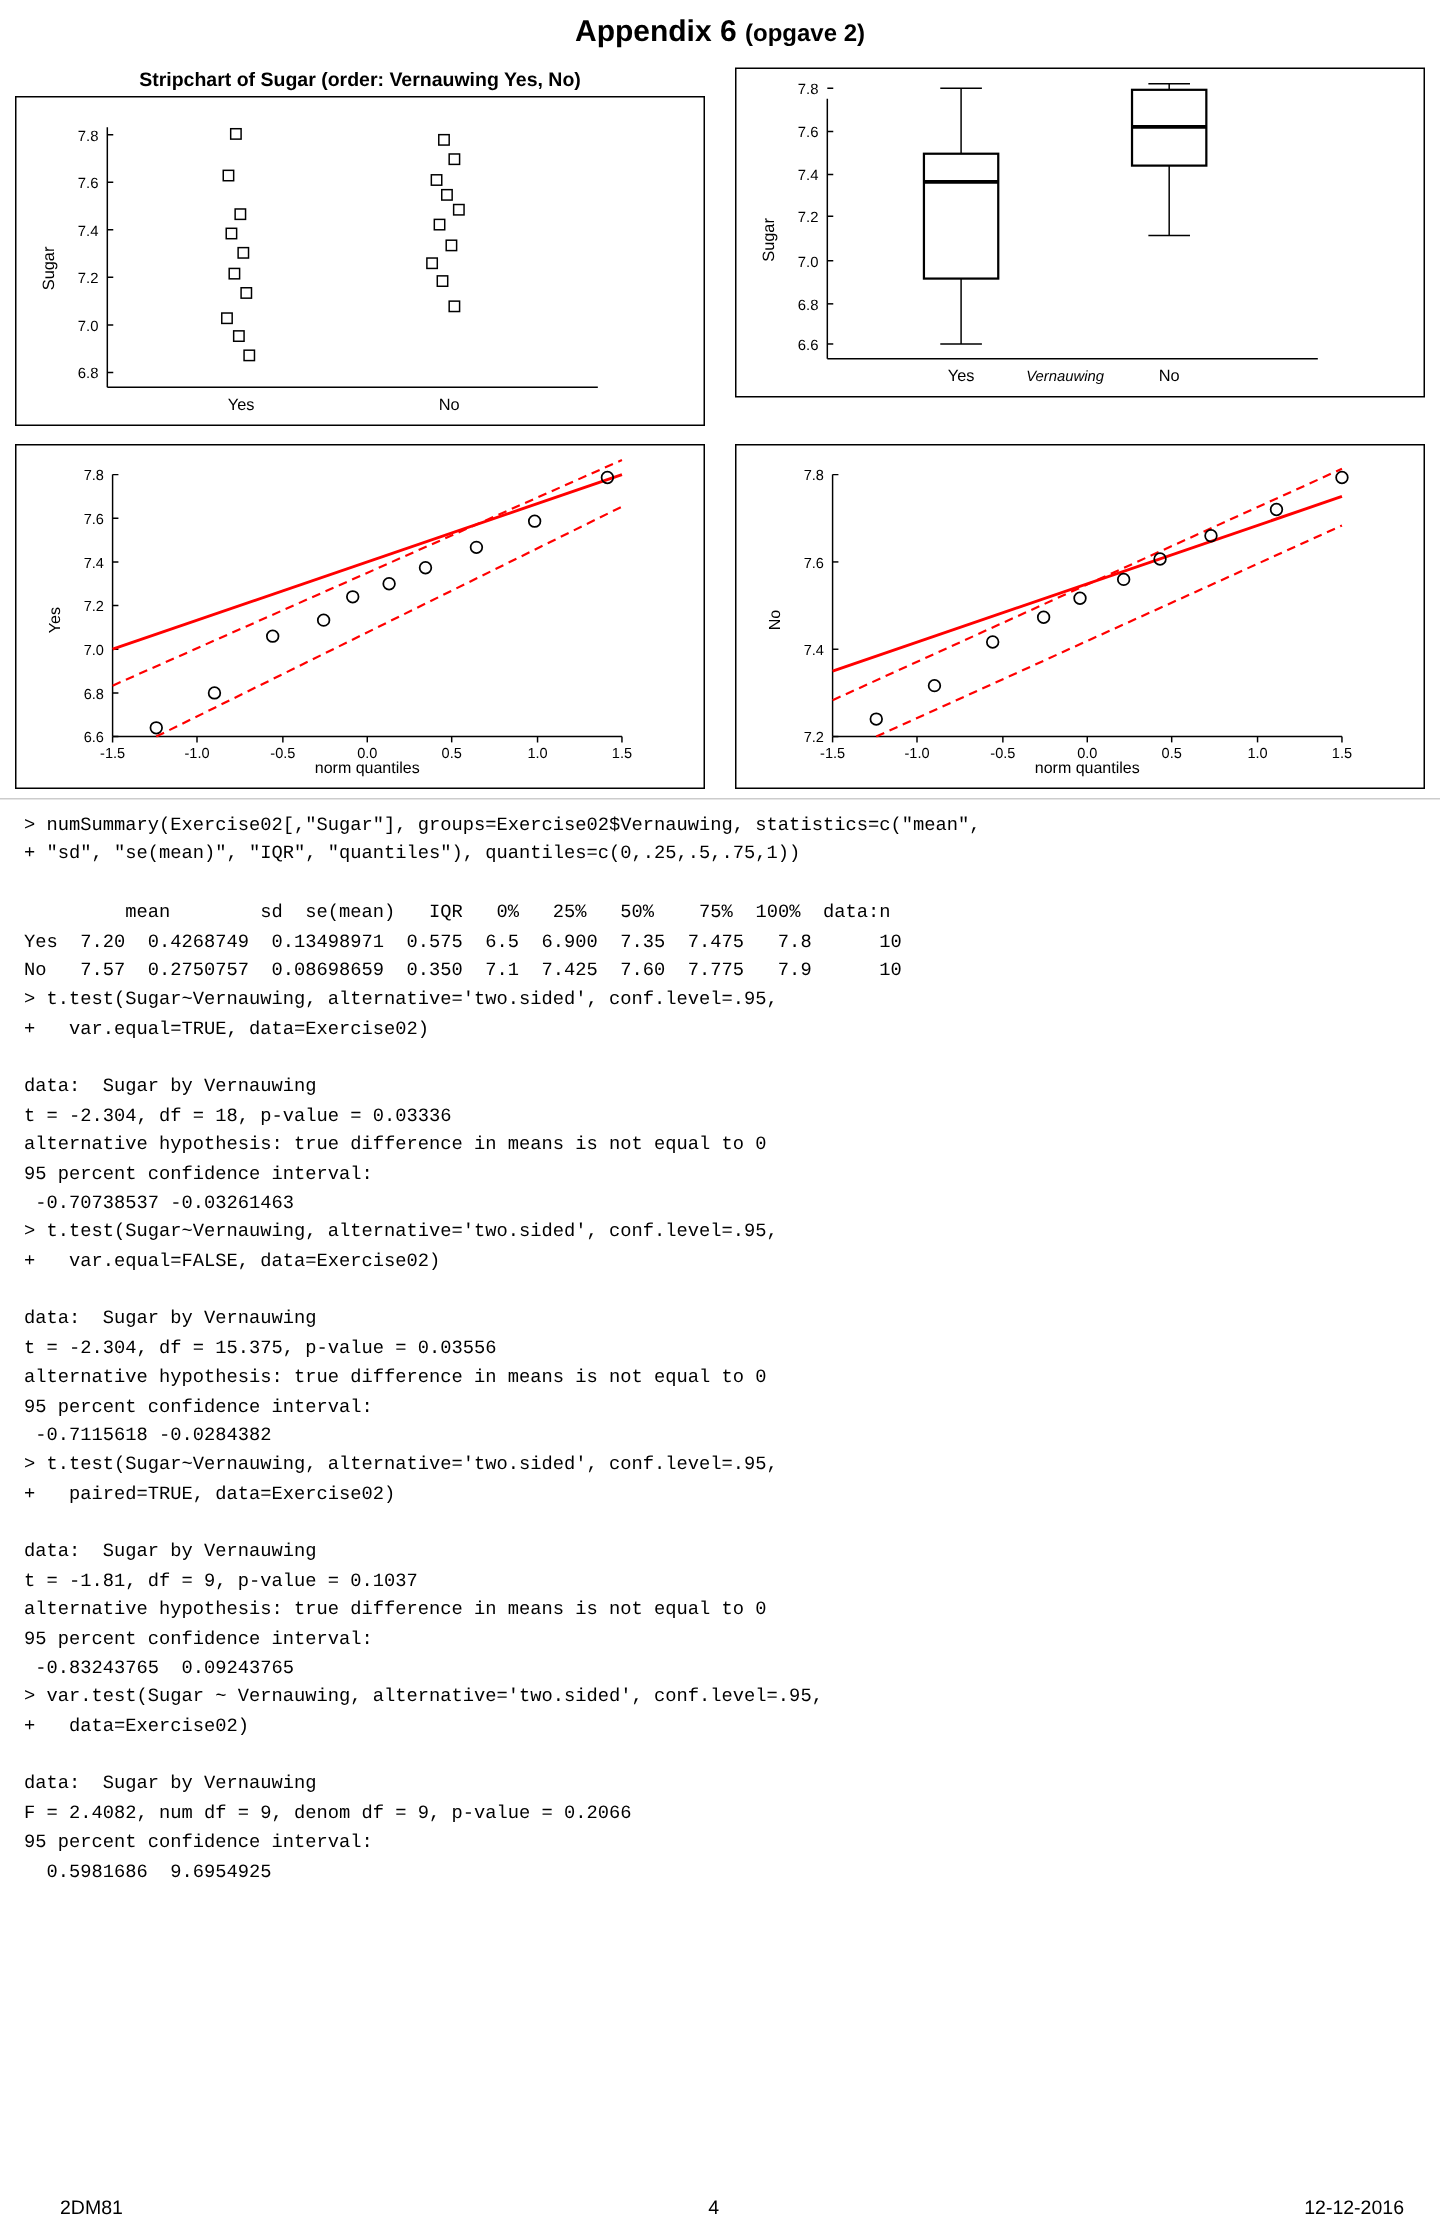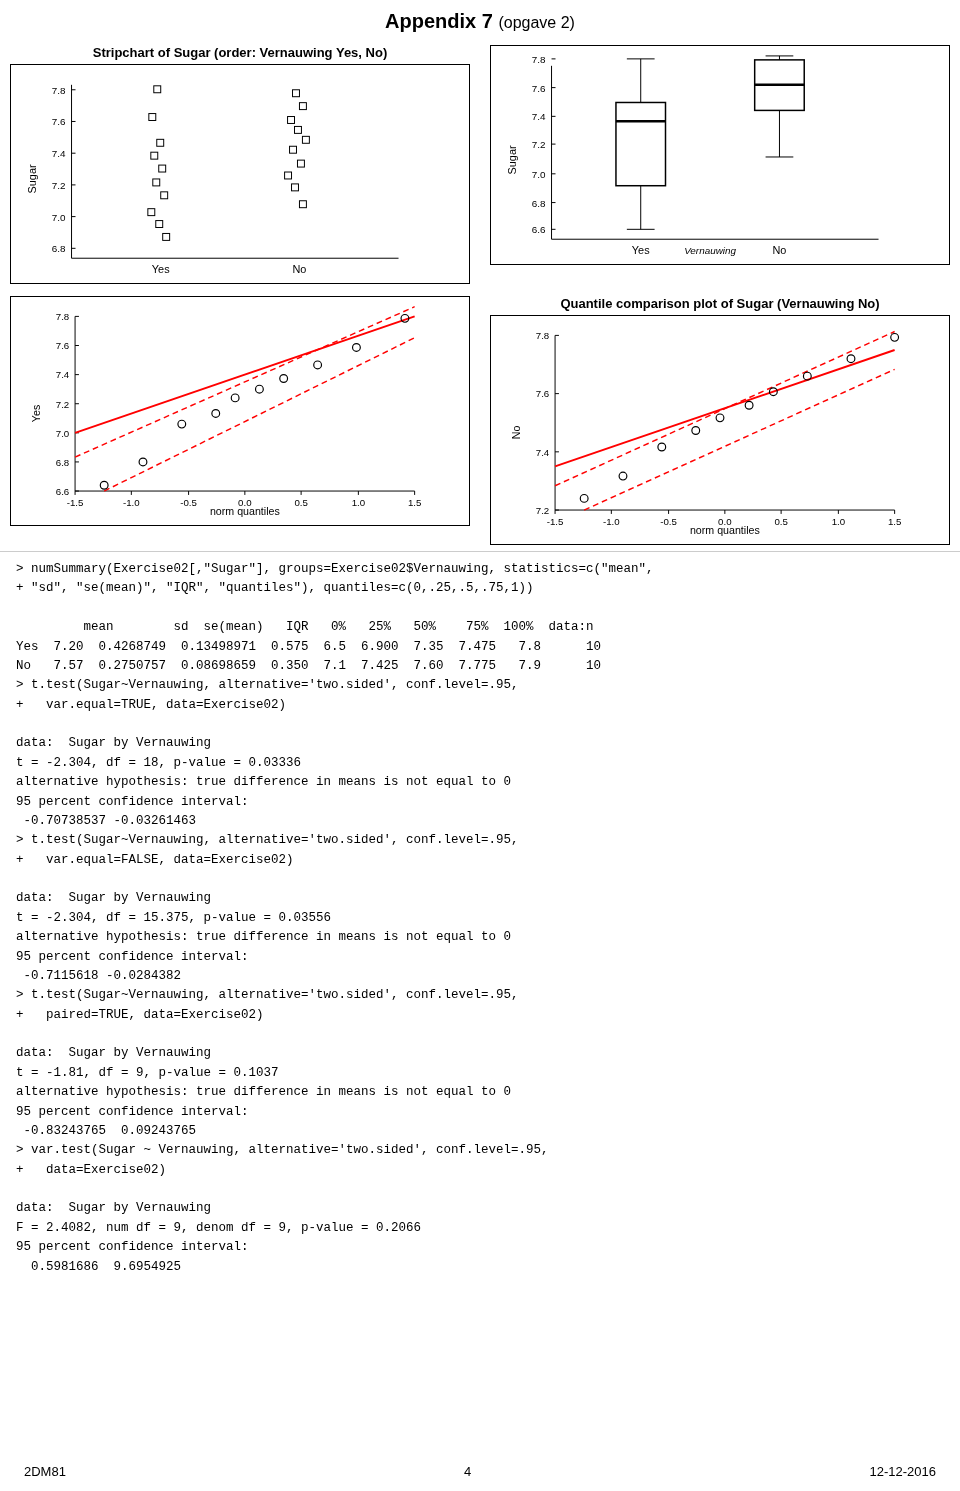--- a/index.html
+++ b/index.html
@@ -67,38 +67,38 @@
       font-family: 'Courier New', Courier, monospace;
       font-size: 12.5px;
       line-height: 1.55;
       white-space: pre-wrap;
       border-top: 1px solid #ccc;
     }
 
     .footer {
       position: absolute;
       bottom: 12px;
-      left: 0;
+      left: 16px;
       right: 0;
       display: flex;
       justify-content: space-between;
       padding: 0 24px;
       font-family: Arial, sans-serif;
       font-size: 13px;
     }
 
     svg text {
       font-family: Arial, sans-serif;
     }
   </style>
 </head>
 <body>
 
 <div class="page-title">
-  <span>Appendix 7</span> <span style="font-weight:normal; font-size:16px;">(opgave 2)</span>
+  <span>Appendix 6</span> <span style="font-weight:bold; font-size:16px;">(opgave 2)</span>
 </div>
 
 <div class="charts-grid">
 
   <div class="chart-container">
     <div class="chart-title">Stripchart of Sugar (order: Vernauwing Yes, No)</div>
     <div class="chart-area strip-chart-area">
       <svg width="100%" height="100%" viewBox="0 0 440 220">
 
         <text x="14" y="115" font-size="11" text-anchor="middle" transform="rotate(-90,14,115)" font-family="Arial">Sugar</text>
@@ -251,21 +251,20 @@
         <circle cx="240" cy="95" r="4" fill="none" stroke="#000" stroke-width="1.2"></circle>
         <circle cx="265" cy="84" r="4" fill="none" stroke="#000" stroke-width="1.2"></circle>
         <circle cx="300" cy="70" r="4" fill="none" stroke="#000" stroke-width="1.2"></circle>
         <circle cx="340" cy="52" r="4" fill="none" stroke="#000" stroke-width="1.2"></circle>
         <circle cx="390" cy="22" r="4" fill="none" stroke="#000" stroke-width="1.2"></circle>
       </svg>
     </div>
   </div>
 
   <div class="chart-container">
-    <div class="chart-title">Quantile comparison plot of Sugar (Vernauwing No)</div>
     <div class="chart-area qq-chart-area">
       <svg width="100%" height="100%" viewBox="0 0 440 235">
         <text x="14" y="120" font-size="11" text-anchor="middle" transform="rotate(-90,14,120)" font-family="Arial">No</text>
         <line x1="50" y1="20" x2="50" y2="200" stroke="#000" stroke-width="1"></line>
         <line x1="50" y1="200" x2="400" y2="200" stroke="#000" stroke-width="1"></line>
 
         <text x="44" y="204" font-size="10" text-anchor="end">7.2</text>
         <line x1="50" y1="200" x2="54" y2="200" stroke="#000"></line>
         <text x="44" y="144" font-size="10" text-anchor="end">7.4</text>
         <line x1="50" y1="140" x2="54" y2="140" stroke="#000"></line>

